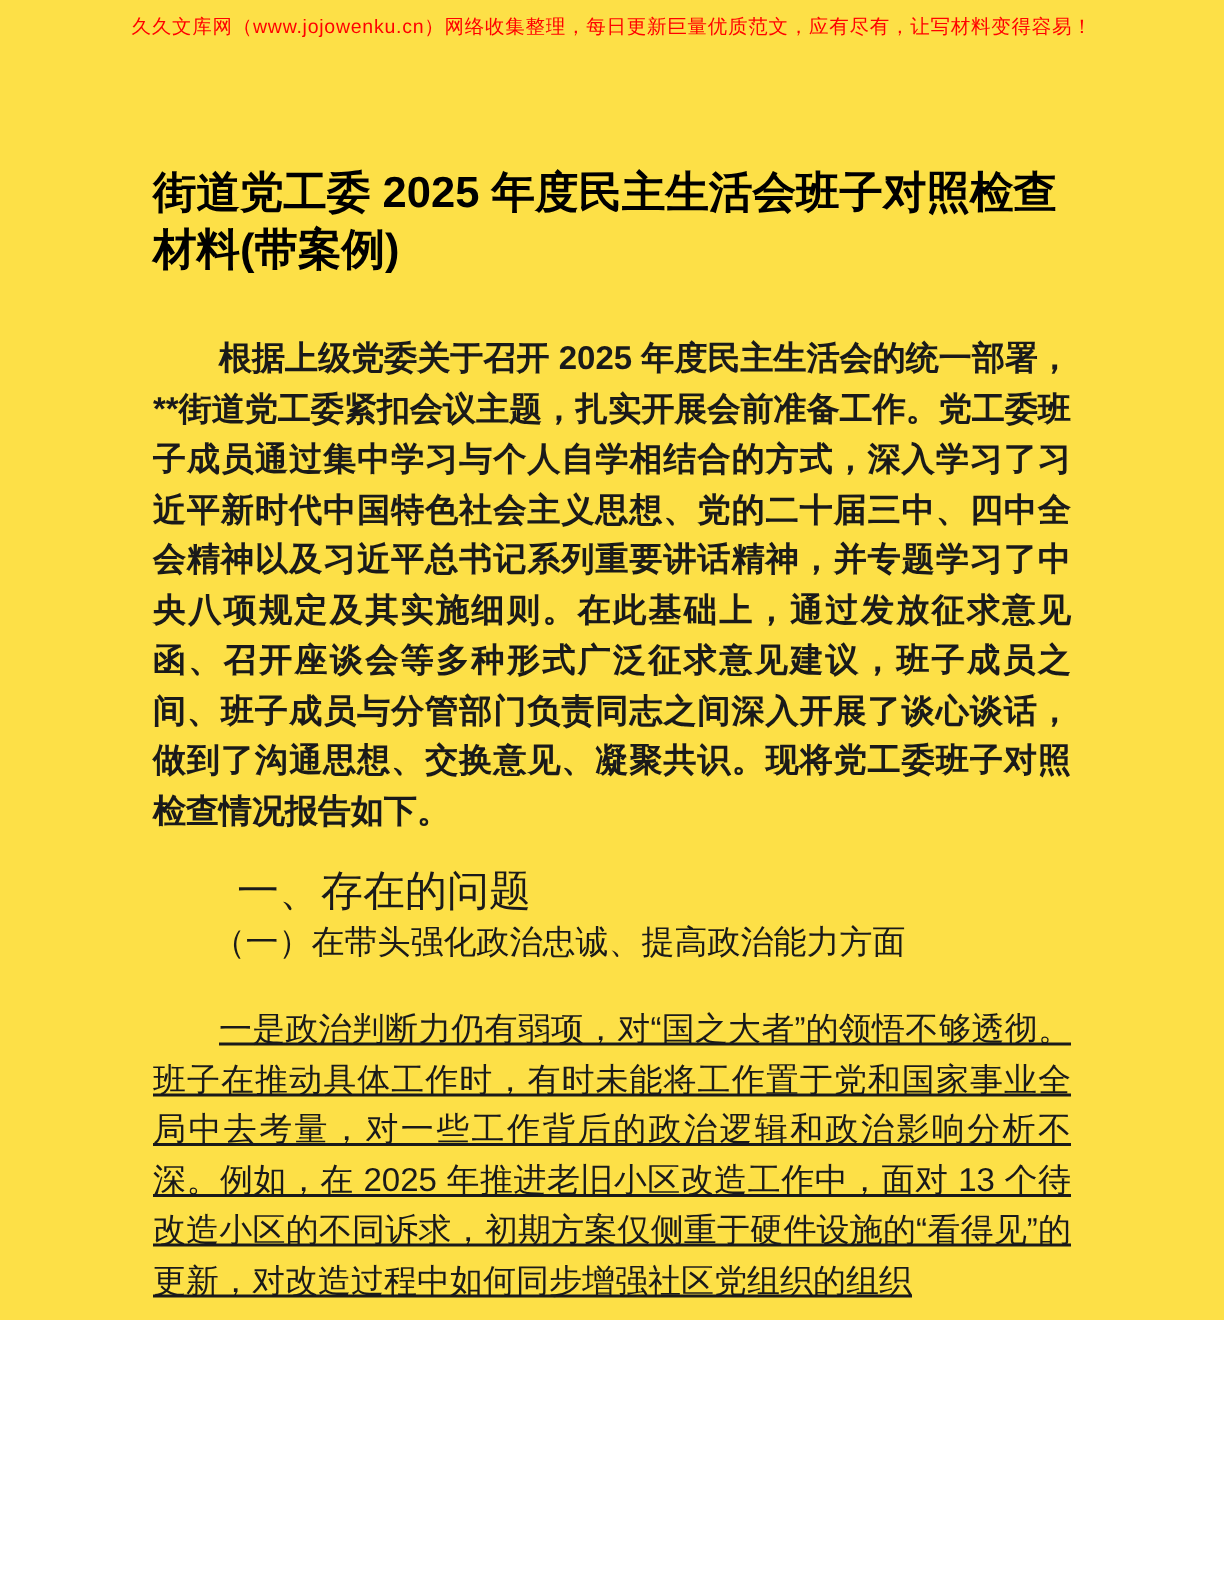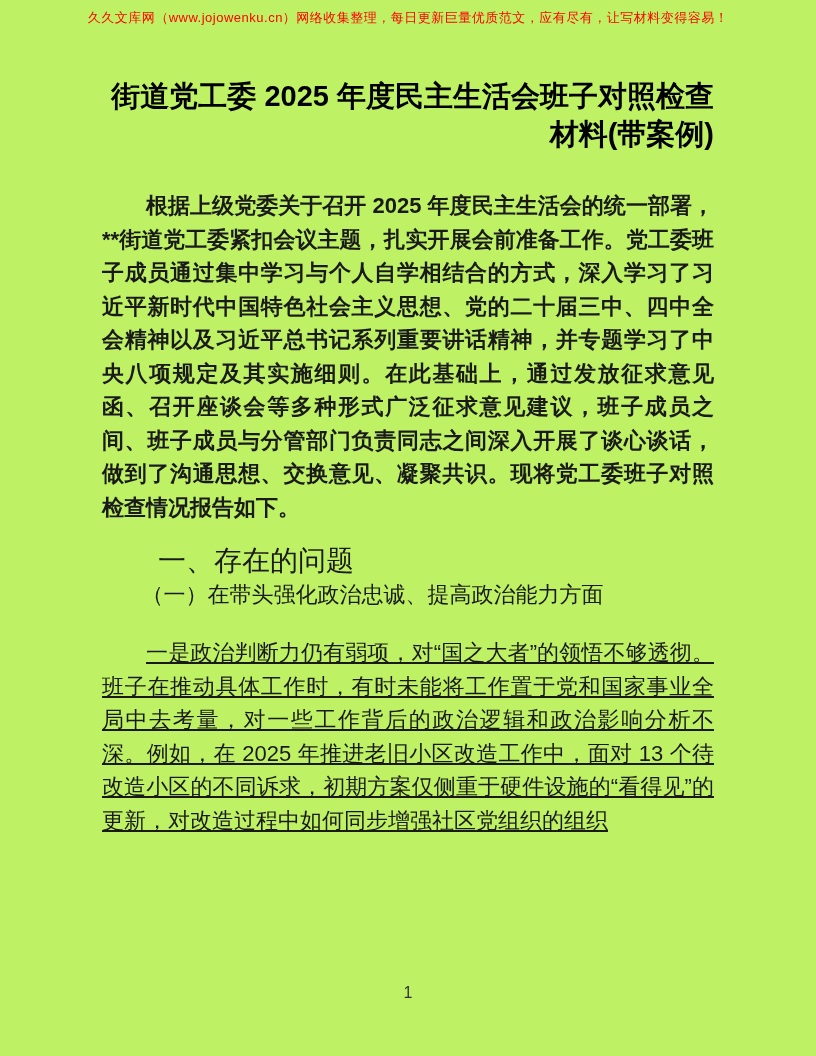--- a/index.html
+++ b/index.html
@@ -1,21 +1,21 @@
 <!DOCTYPE html>
 <html><head>
 <meta charset="utf-8">
 <style>
   * { margin: 0; padding: 0; box-sizing: border-box; }
   html, body { background: #ffffff; }
   .page {
     position: relative;
     width: 816px;
-    height: 1056px;
-    background: #bef264;
+    height: 880px;
+    background: #fde047;
     overflow: hidden;
     font-family: "Liberation Sans", sans-serif;
     color: #1a1a1a;
   }
   .watermark {
     position: absolute;
     top: 9px;
     left: 0;
     width: 100%;
     text-align: center;
@@ -24,25 +24,25 @@
     color: #ff0000;
     white-space: nowrap;
   }
   .content {
     position: absolute;
     left: 102px;
     top: 0;
     width: 612px;
   }
   .doc-title {
-    margin-top: 77px;
+    margin-top: 110px;
     font-size: 29px;
     font-weight: bold;
     line-height: 38px;
-    text-align: right;
+    text-align: left;
     color: #000000;
   }
   .para {
     font-size: 22px;
     line-height: 33.5px;
     text-align: justify;
     text-indent: 2em;
     color: #1a1a1a;
     word-break: break-all;
   }

